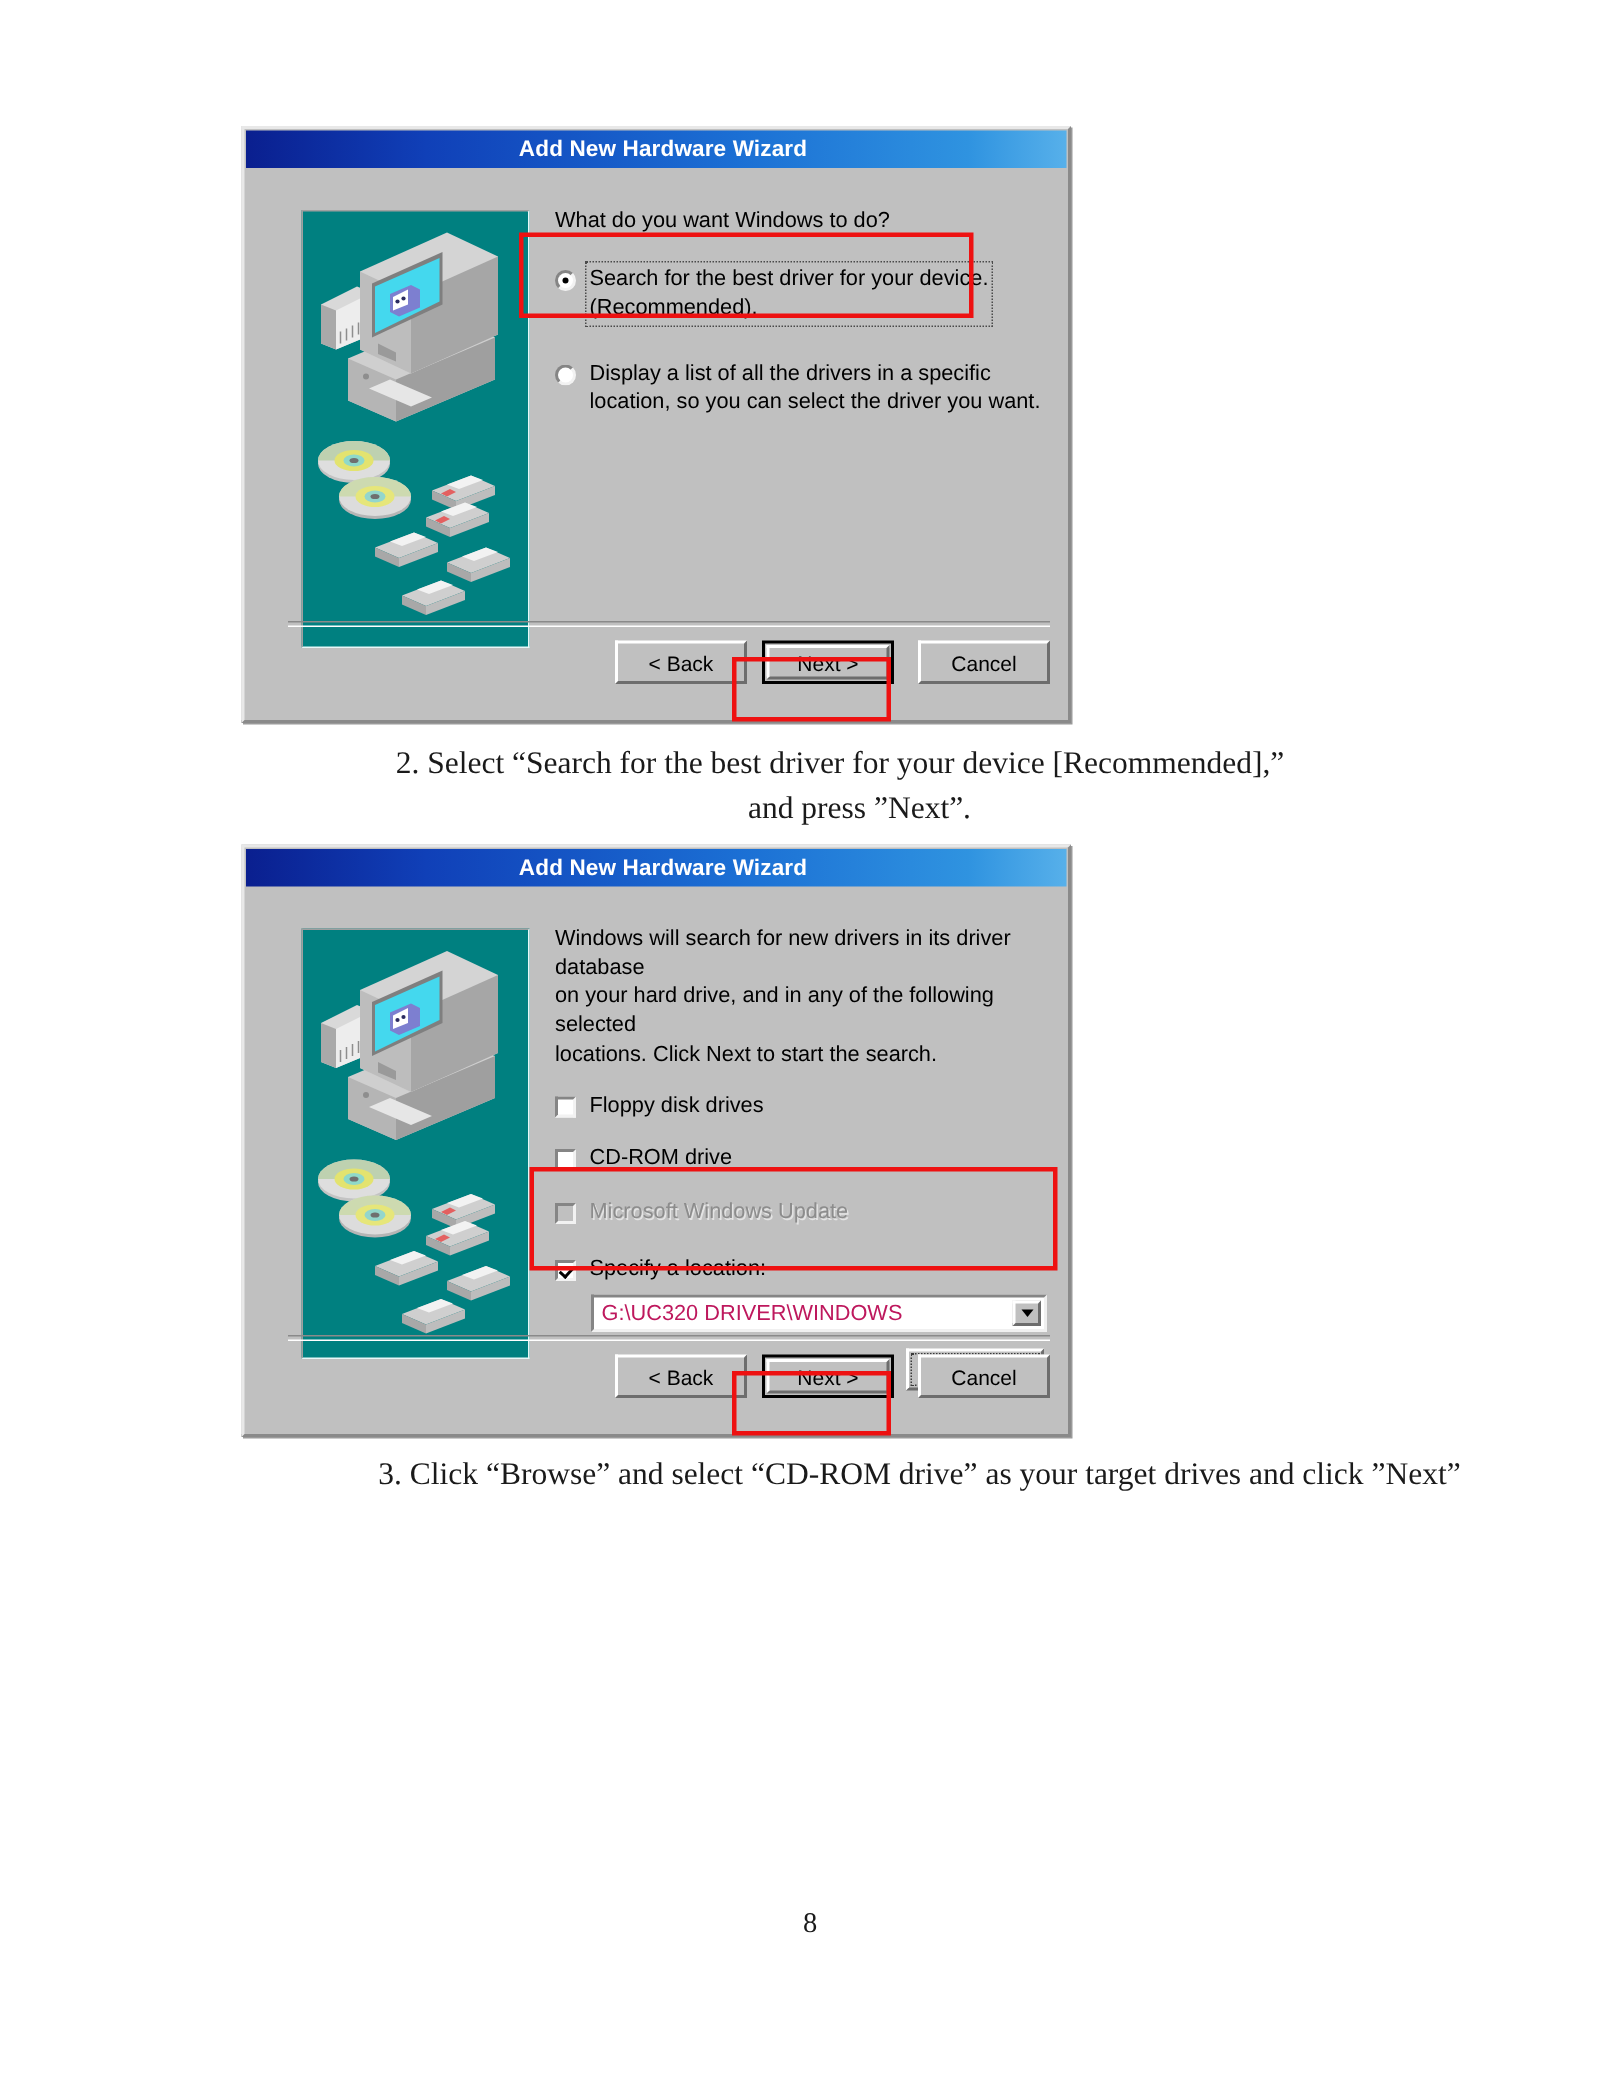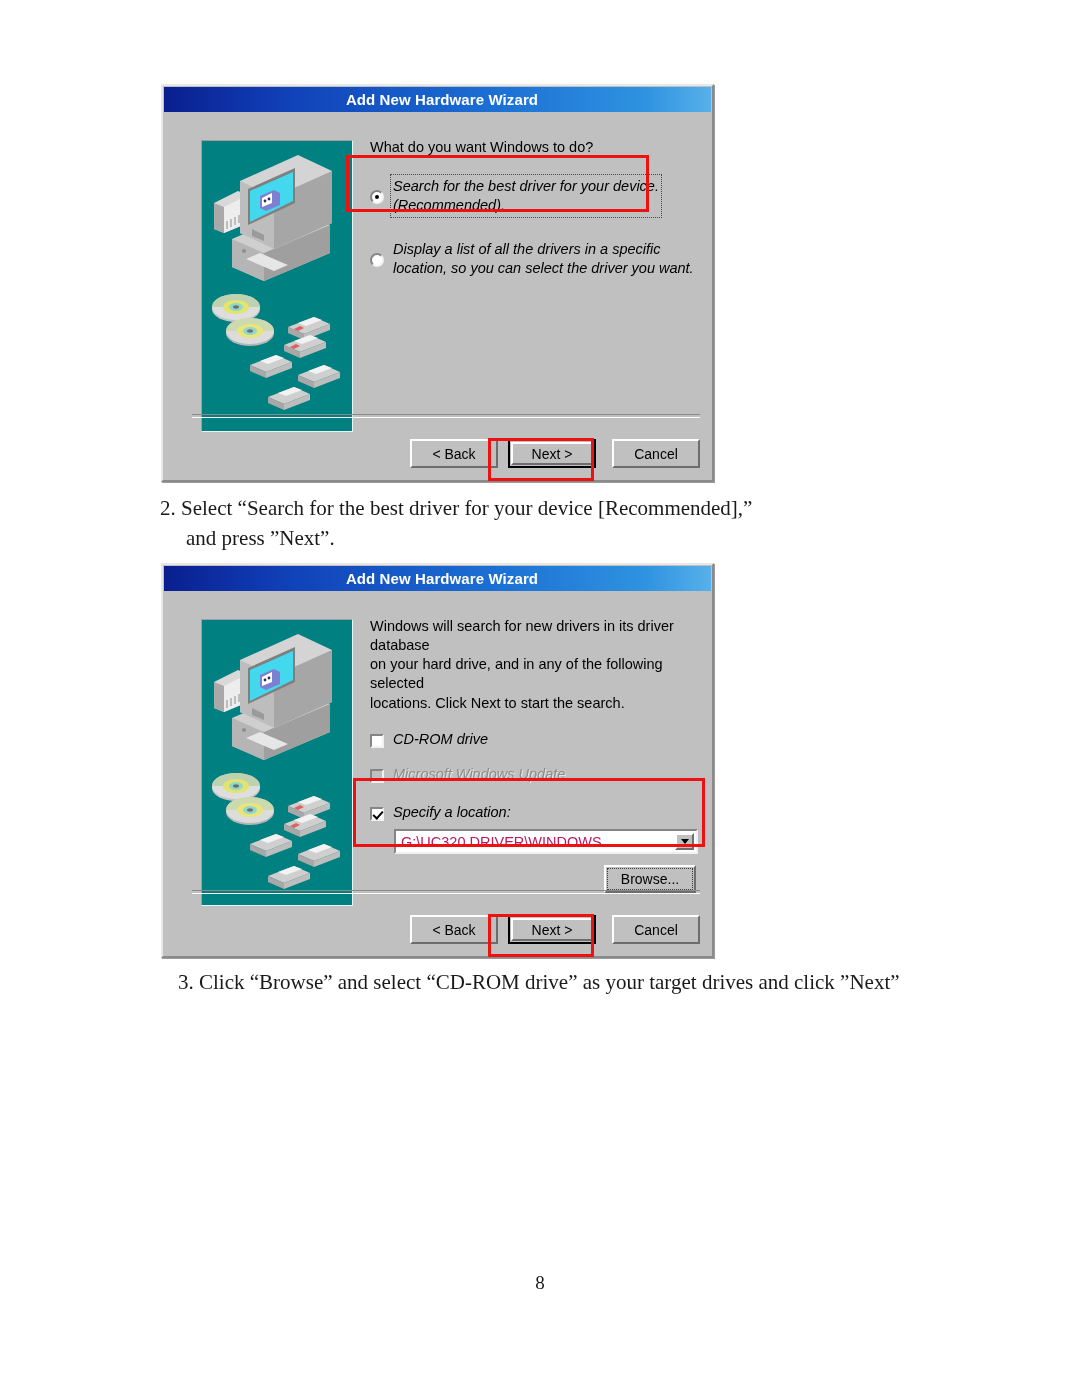--- a/index.html
+++ b/index.html
@@ -94,23 +94,22 @@
     font-size: 14.5px;
     color: #000000;
     line-height: 1.32;
     margin: 0;
     white-space: pre-line;
   }
 
   
   .opt-row {
     display: flex;
-    align-items: center;
+    align-items: flex-start;
     gap: 9px;
-    font-style: italic;
   }
   .radio {
     width: 14px; height: 14px;
     border-radius: 50%;
     background: #ffffff;
     border-top: 2px solid #858585;
     border-left: 2px solid #858585;
     border-right: 2px solid #f2f2f2;
     border-bottom: 2px solid #f2f2f2;
     box-sizing: border-box;
@@ -168,21 +167,21 @@
     position: absolute;
     border: 3px solid #ee1111;
     box-sizing: border-box;
     pointer-events: none;
   }
 
   
   .btnrow {
     position: absolute;
     left: 12px; right: 12px;
-    bottom: 12px;
+    bottom: 24px;
     display: flex;
     justify-content: flex-end;
     align-items: flex-start;
   }
   .sep {
     position: absolute;
     left: 12px; right: 12px;
     bottom: 62px;
     height: 2px;
     border-top: 1px solid #8a8a8a;
@@ -276,20 +275,21 @@
     border-top: 5px solid #000;
   }
 
   
   .caption {
     position: absolute;
     font-family: "Liberation Serif", "DejaVu Serif", serif;
     font-size: 21px;
     color: #1a1a1a;
     line-height: 1.42;
+    text-align: center;
   }
   .cap2 { left: 160px; top: 494px; width: 800px; }
   .cap3 { left: 178px; top: 968px; width: 870px; }
   .cap-indent { display: block; padding-left: 26px; }
 
   .pagenum {
     position: absolute;
     left: 0; right: 0;
     top: 1272px;
     text-align: center;
@@ -533,20 +533,24 @@
             <polygon points="76,252 92,246 100,249 84,255" fill="#f2f2f2"></polygon>
           </g>
         </svg>
       </div>
 
       <div class="content">
         <p class="body-text">Windows will search for new drivers in its driver database
 on your hard drive, and in any of the following selected
 locations. Click Next to start the search.</p>
 
+        <div class="opt-row" style="margin-top:15px;">
+          <span class="cbox"></span>
+          <span class="opt-label">Floppy disk drives</span>
+        </div>
 
         <div class="opt-row" style="margin-top:17px;">
           <span class="cbox"></span>
           <span class="opt-label">CD-ROM drive</span>
         </div>
 
         <div class="opt-row" style="margin-top:17px;">
           <span class="cbox disabled"></span>
           <span class="opt-label disabled">Microsoft Windows Update</span>
         </div>

